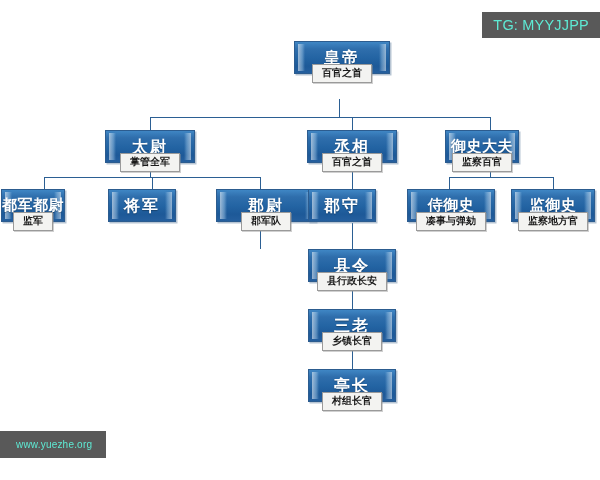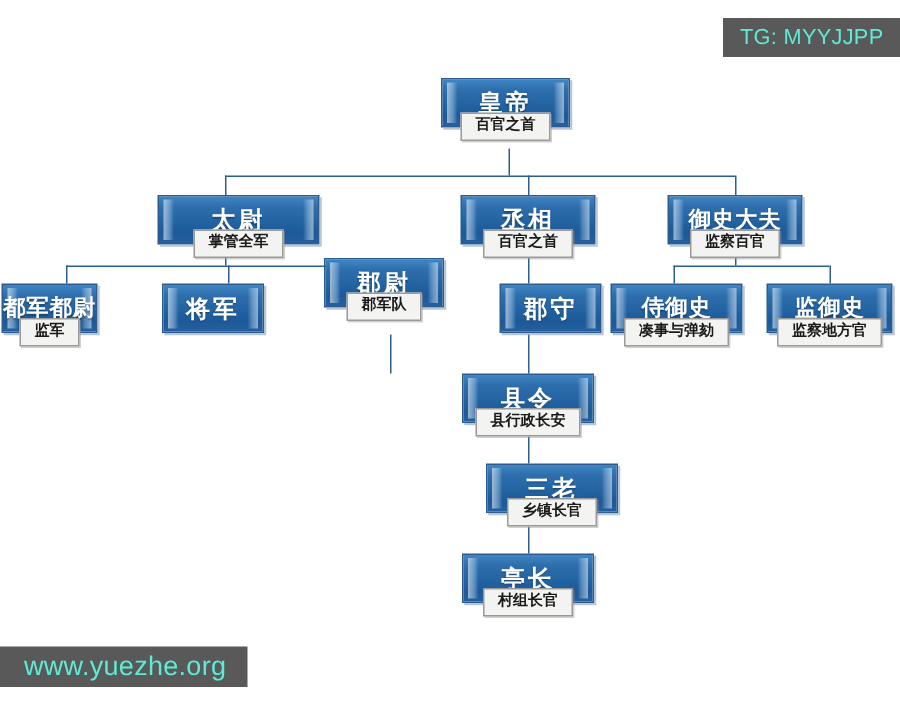--- a/index.html
+++ b/index.html
@@ -38,21 +38,21 @@
     top: 12px;
     height: 26px;
     padding: 0 11px;
     font-size: 14.5px;
   }
   #wm-bottom {
     left: 0px;
     bottom: 22px;
     height: 27px;
     padding: 0 14px 0 16px;
-    font-size: 18px;
+    font-size: 10px;
   }
 
   
   .line {
     position: absolute;
     background: #2b5f93;
     z-index: 1;
   }
   .line.h { height: 1px; }
   .line.v { width: 1px; }
@@ -167,69 +167,69 @@
   <div class="line v" style="left:553px; top:177px; height:12px;"></div>
 
   <div class="line v" style="left:260px; top:223px; height:26px;"></div>
 
   <div class="line v" style="left:352px; top:223px; height:26px;"></div>
 
   <div class="line v" style="left:352px; top:283px; height:26px;"></div>
 
   <div class="line v" style="left:352px; top:343px; height:26px;"></div>
 
-  <div class="node" style="left:294px; top:52px; width:86px;">
+  <div class="node" style="left:294px; top:41px; width:96px;">
     <div class="node-box">
       <span class="node-title">皇帝</span>
     </div>
     <div class="node-caption">百官之首</div>
   </div>
 
-  <div class="node" style="left:105px; top:130px; width:108px;">
+  <div class="node" style="left:105px; top:130px; width:90px;">
     <div class="node-box">
       <span class="node-title">太尉</span>
     </div>
     <div class="node-caption">掌管全军</div>
   </div>
 
   <div class="node" style="left:307px; top:130px; width:90px;">
     <div class="node-box">
       <span class="node-title">丞相</span>
     </div>
     <div class="node-caption">百官之首</div>
   </div>
 
-  <div class="node narrow" style="left:445px; top:130px; width:90px;">
+  <div class="node narrow" style="left:445px; top:130px; width:74px;">
     <div class="node-box">
       <span class="node-title">御史大夫</span>
     </div>
     <div class="node-caption">监察百官</div>
   </div>
 
   <div class="node narrow" style="left:1px; top:189px; width:64px;">
     <div class="node-box">
       <span class="node-title">都军都尉</span>
     </div>
     <div class="node-caption">监军</div>
   </div>
 
   <div class="node" style="left:108px; top:189px; width:68px;">
     <div class="node-box">
       <span class="node-title">将军</span>
     </div>
   </div>
 
-  <div class="node" style="left:216px; top:172px; width:80px;">
+  <div class="node" style="left:216px; top:189px; width:100px;">
     <div class="node-box">
       <span class="node-title">郡尉</span>
     </div>
     <div class="node-caption">郡军队</div>
   </div>
 
-  <div class="node" style="left:308px; top:189px; width:68px;padding-left:25px;">
+  <div class="node" style="left:308px; top:189px; width:68px;">
     <div class="node-box">
       <span class="node-title">郡守</span>
     </div>
   </div>
 
   <div class="node narrow" style="left:407px; top:189px; width:88px;">
     <div class="node-box">
       <span class="node-title">侍御史</span>
     </div>
     <div class="node-caption">凑事与弹劾</div>
@@ -243,21 +243,21 @@
   </div>
 
 
   <div class="node" style="left:308px; top:249px; width:88px;">
     <div class="node-box">
       <span class="node-title">县令</span>
     </div>
     <div class="node-caption">县行政长安</div>
   </div>
 
-  <div class="node" style="left:308px; top:309px; width:88px;margin-left:16px;">
+  <div class="node" style="left:308px; top:309px; width:88px;">
     <div class="node-box">
       <span class="node-title">三老</span>
     </div>
     <div class="node-caption">乡镇长官</div>
   </div>
 
   <div class="node" style="left:308px; top:369px; width:88px;">
     <div class="node-box">
       <span class="node-title">亭长</span>
     </div>

